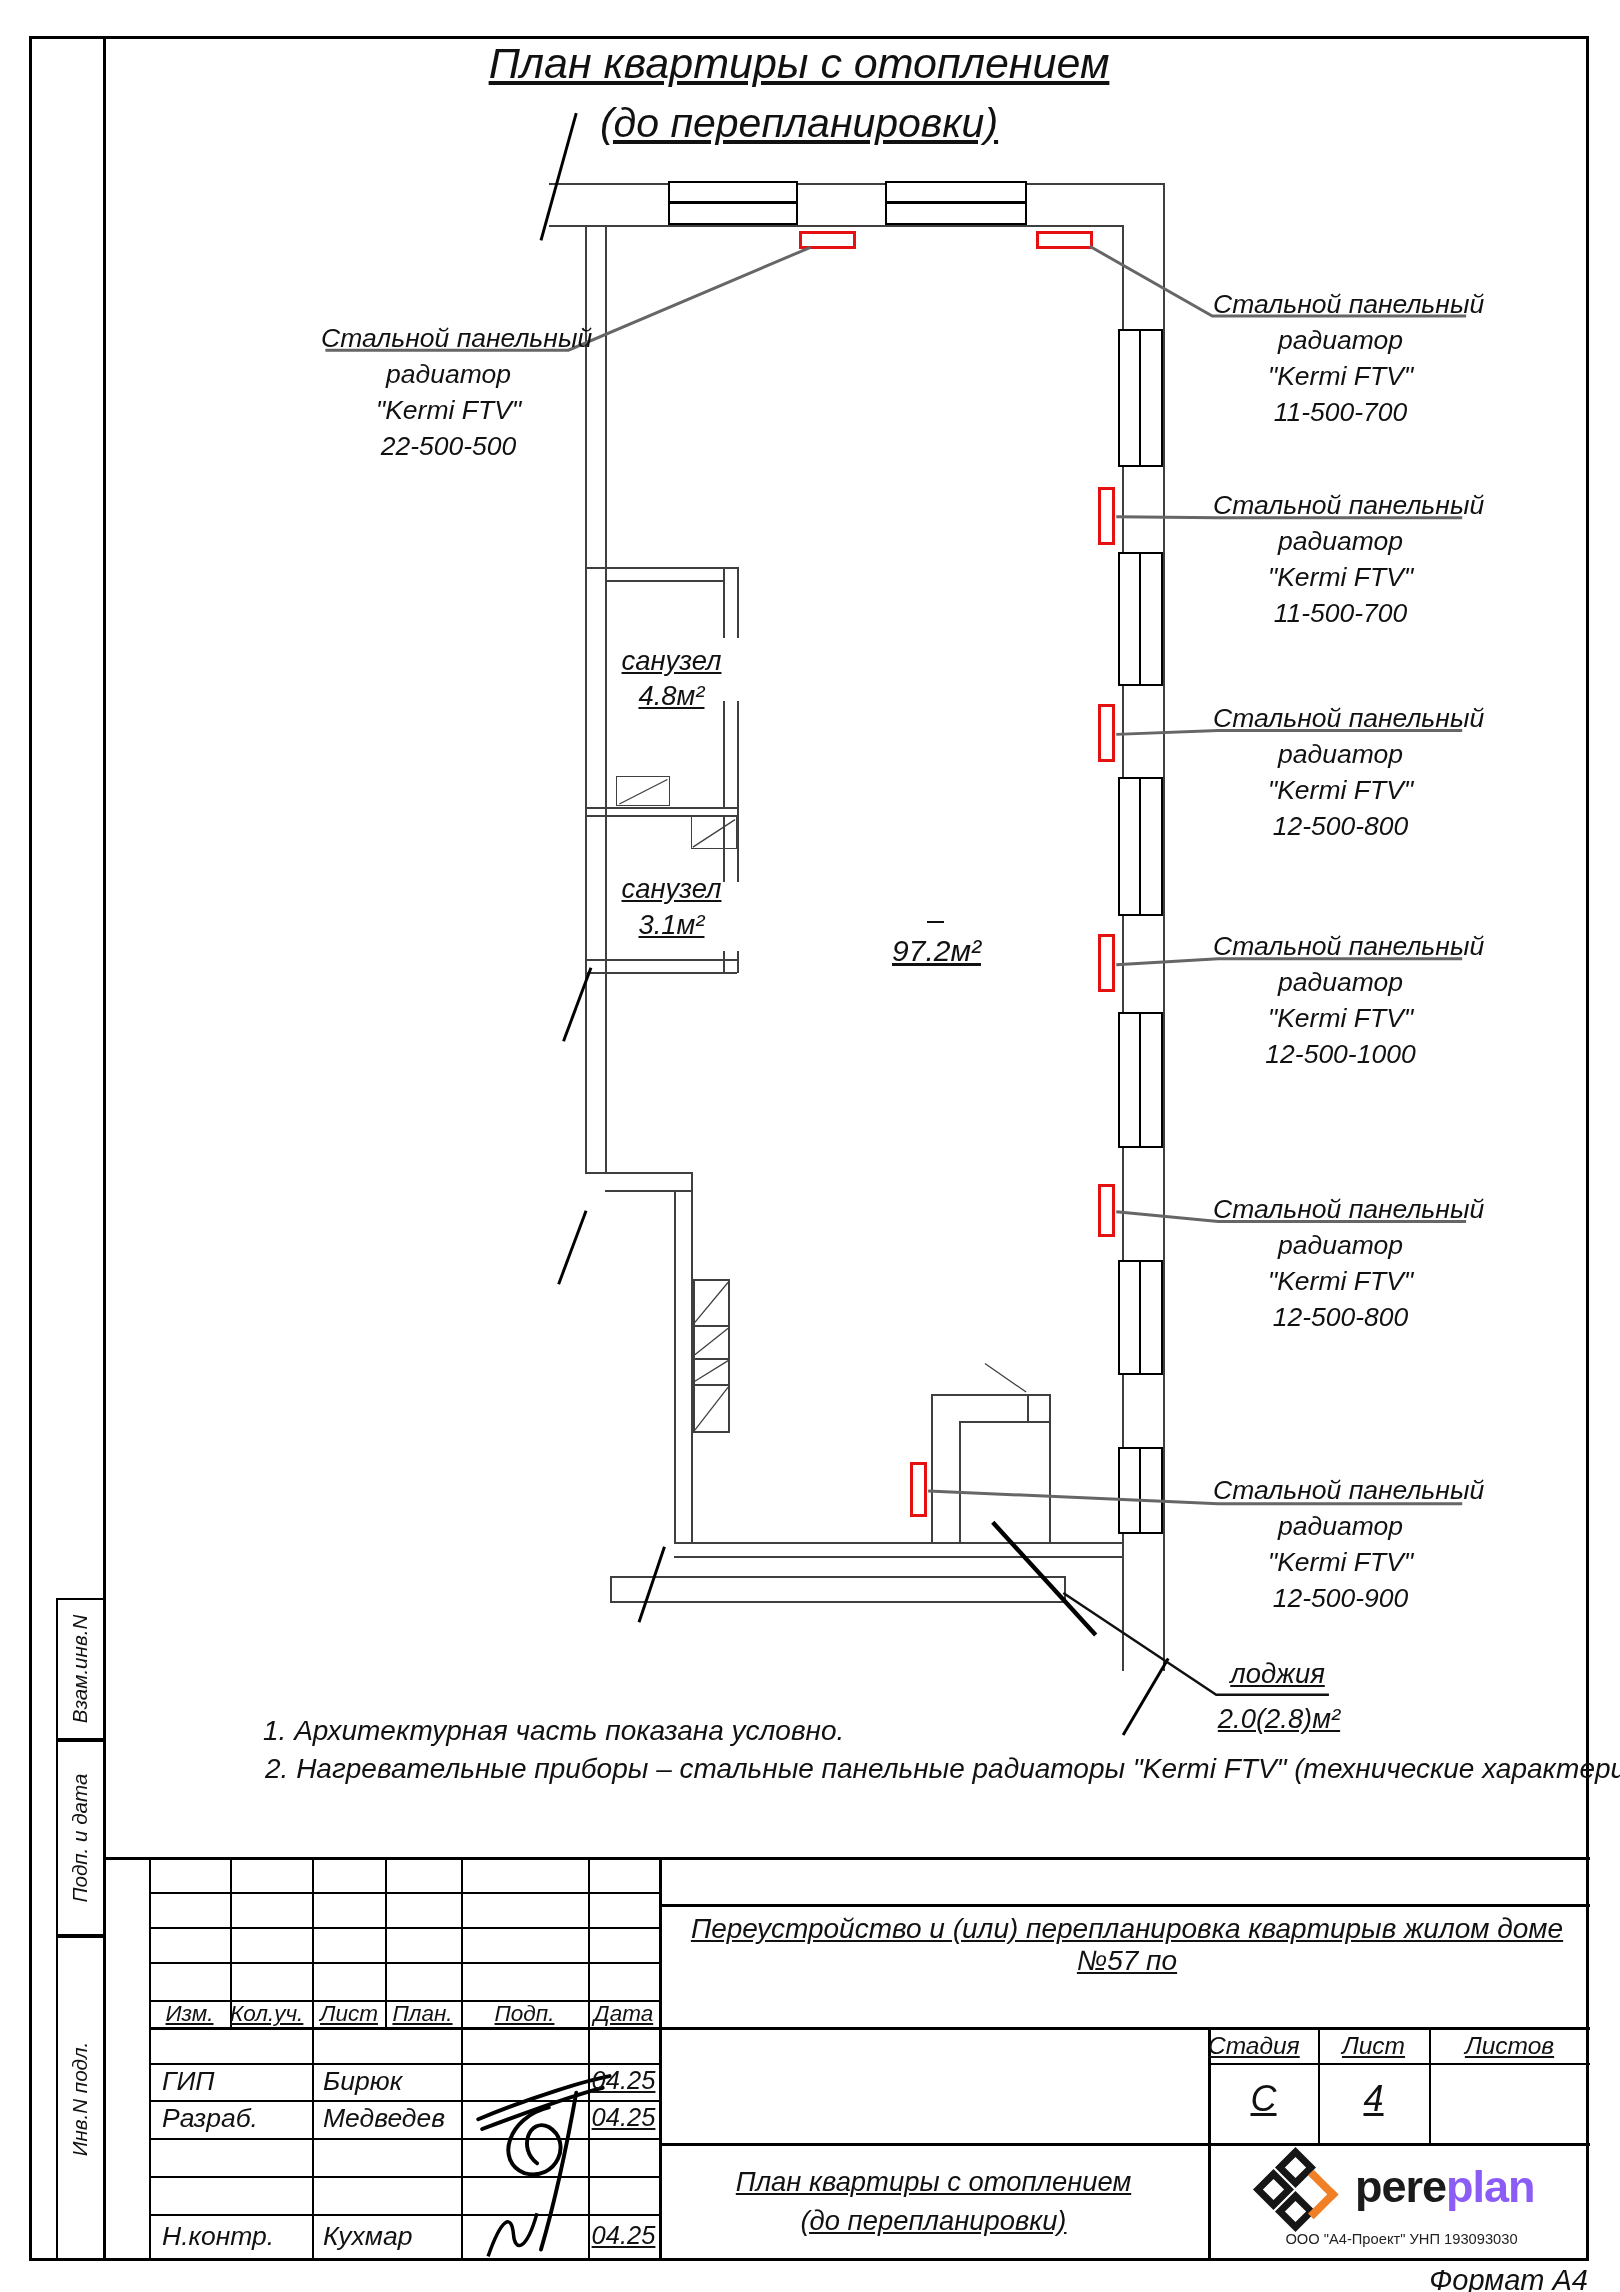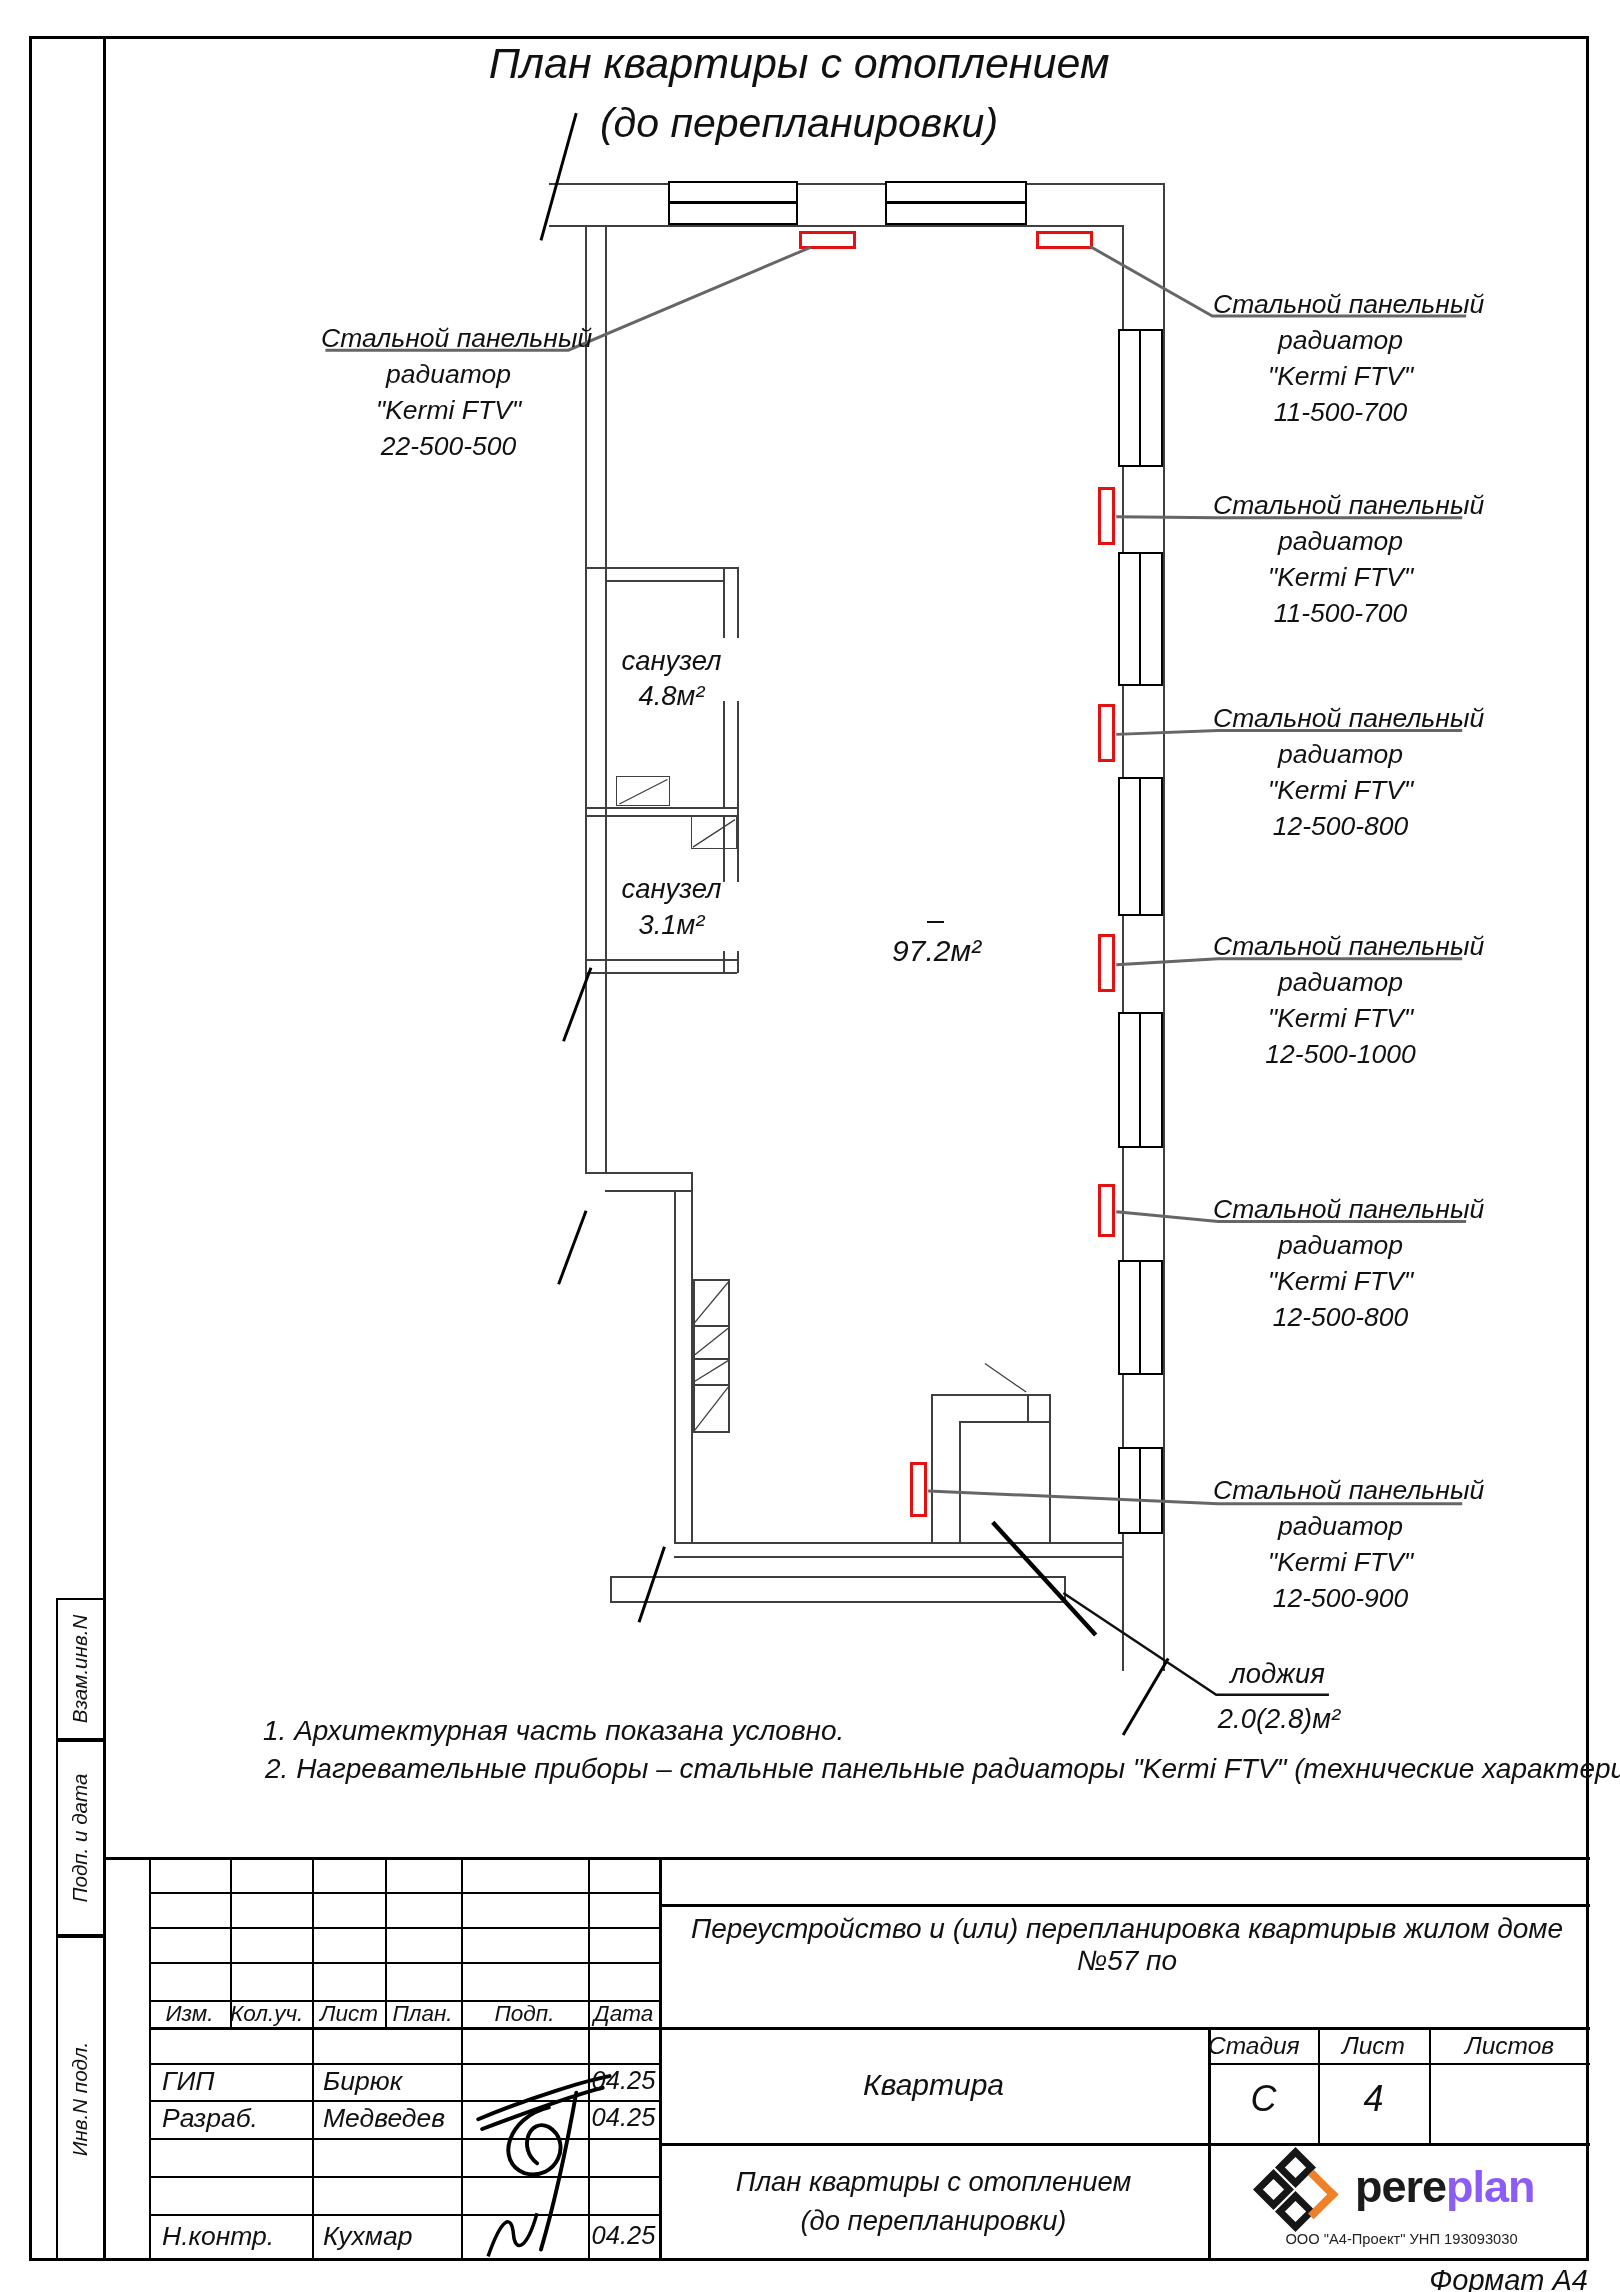--- a/index.html
+++ b/index.html
@@ -8,21 +8,21 @@
   .hl,.vl{position:absolute;background:#3f3f3f;}
   .hl{height:2px;} .vl{width:2px;}
   .blk{background:#000;}
   .box{position:absolute;box-sizing:border-box;border:2px solid #3f3f3f;background:transparent;}
   .win{position:absolute;box-sizing:border-box;border:2.9px solid #000;background:#fff;}
   .win .mid{position:absolute;background:#000;}
   .win-h .mid{left:-1px;right:-1px;top:50%;height:2.9px;margin-top:-2px;}
   .win-v .mid{top:-1px;bottom:-1px;left:50%;width:2.9px;margin-left:-2px;}
   .rad{position:absolute;box-sizing:border-box;border:3.9px solid #e51010;background:#fff;}
   .txt{position:absolute;font-style:italic;color:#111;white-space:nowrap;}
-  .ctr{text-align:center;white-space:normal;}
+  .ctr{text-align:center;white-space:normal;text-decoration:underline;}
   .lbl{position:absolute;width:255px;text-align:center;font-style:italic;
        font-size:26.5px;line-height:36px;white-space:nowrap;}
   .vbox{position:absolute;width:49px;box-sizing:border-box;border:2.9px solid #000;
         display:flex;align-items:center;justify-content:center;}
   .vbox span{transform:rotate(-90deg);white-space:nowrap;font-style:italic;font-size:20.6px;}
   .dmnd{position:absolute;box-sizing:border-box;border:7.8px solid #161616;width:29px;height:29px;
         transform:rotate(45deg);background:#fff;}
   .chev{position:absolute;width:27.4px;height:27.4px;transform:rotate(45deg);
         border-top:8.8px solid #f07f26;border-right:8.8px solid #f07f26;}
   svg{position:absolute;left:0;top:0;}
@@ -251,21 +251,20 @@
   <div class="txt" style="left:323px;top:2103px;font-size:26.5px;">Медведев</div>
   <div class="txt ctr" style="left:588px;top:2103px;width:71px;font-size:25.5px;">04.25</div>
   <div class="txt" style="left:162px;top:2221px;font-size:26.5px;">Н.контр.</div>
   <div class="txt" style="left:323px;top:2221px;font-size:26.5px;">Кухмар</div>
   <div class="txt ctr" style="left:588px;top:2221px;width:71px;font-size:25.5px;">04.25</div>
 
   <div class="hl blk" style="left:659px;top:1904px;width:931px;height:2.9px;"></div>
   <div class="txt ctr" style="left:676px;top:1913px;width:902px;font-size:28px;">Переустройство и (или) перепланировка квартирыв жилом доме №57 по</div>
   <div class="hl blk" style="left:659px;top:2027px;width:931px;height:2.9px;"></div>
   <div class="vl blk" style="left:1208px;top:2027px;height:234px;width:2.9px;"></div>
-  <div class="txt ctr" style="left:659px;top:2068px;width:549px;font-size:30px;">Квартира</div>
 
   <div class="vl blk" style="left:1318px;top:2027px;height:116px;"></div>
   <div class="vl blk" style="left:1429px;top:2027px;height:116px;"></div>
   <div class="hl blk" style="left:1208px;top:2063px;width:382px;"></div>
   <div class="txt ctr" style="left:1208px;top:2032px;width:88px;font-size:24.5px;">Стадия</div>
   <div class="txt ctr" style="left:1318px;top:2032px;width:111px;font-size:24.5px;">Лист</div>
   <div class="txt ctr" style="left:1429px;top:2032px;width:161px;font-size:24.5px;">Листов</div>
   <div class="txt ctr" style="left:1208px;top:2078px;width:111px;font-size:36px;">С</div>
   <div class="txt ctr" style="left:1318px;top:2078px;width:111px;font-size:36px;">4</div>
   <div class="txt ctr" style="left:1429px;top:2078px;width:161px;font-size:36px;"></div>

